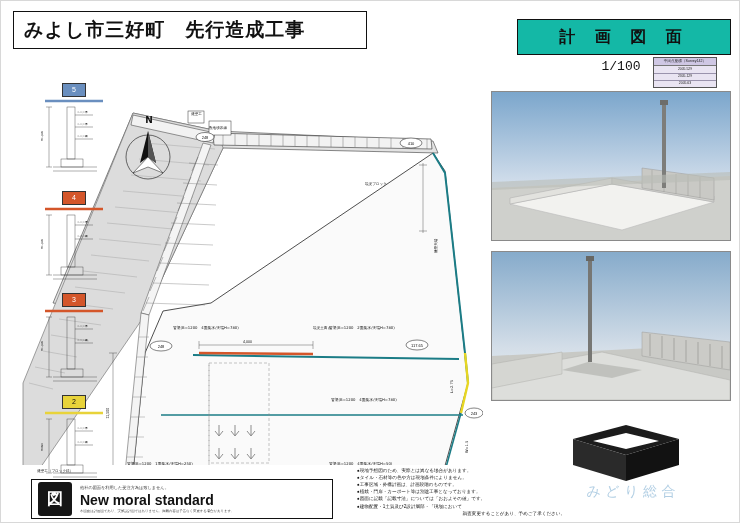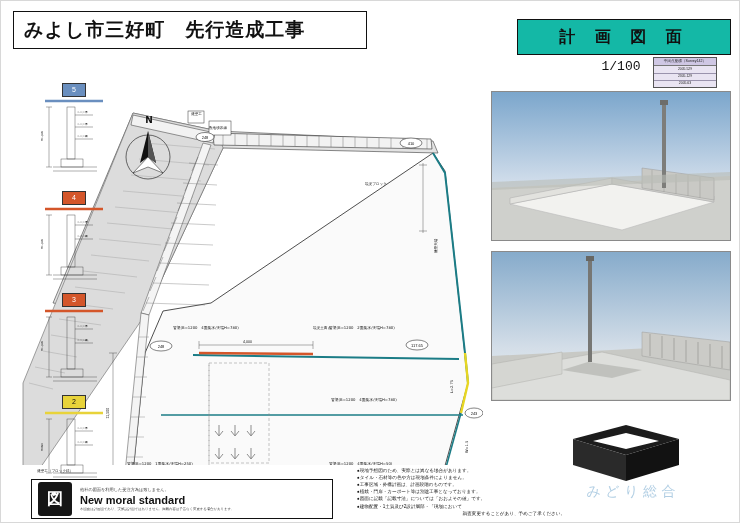--- a/index.html
+++ b/index.html
@@ -96,21 +96,21 @@
     display:flex;align-items:center;
   }
   .stamp-logo{
     width:34px;height:34px;margin-left:6px;flex:0 0 auto;
     background:#161616;color:#fff;border-radius:3px;
     display:flex;align-items:center;justify-content:center;
     font-size:16px;font-weight:bold;font-family:"DejaVu Sans", sans-serif;
   }
   .stamp-txt{margin-left:8px;}
   .stamp-small{font-size:4.2px;color:#333;line-height:1.4;}
-  .stamp-big{font-size:11px;font-weight:bold;color:#111;margin-top:1px;}
+  .stamp-big{font-size:14px;font-weight:bold;color:#111;margin-top:1px;}
   .stamp-tiny{font-size:3.4px;color:#444;margin-top:1px;line-height:1.35;}
 
   
   .sandbox-wrap{
     position:absolute;left:520px;top:412px;width:210px;height:100px;
   }
   .sandbox-text{
     position:absolute;left:0;top:74px;width:210px;text-align:center;
     font-size:20px;font-weight:bold;letter-spacing:2px;color:#1a1a1a;
     font-family:"DejaVu Sans", sans-serif;

